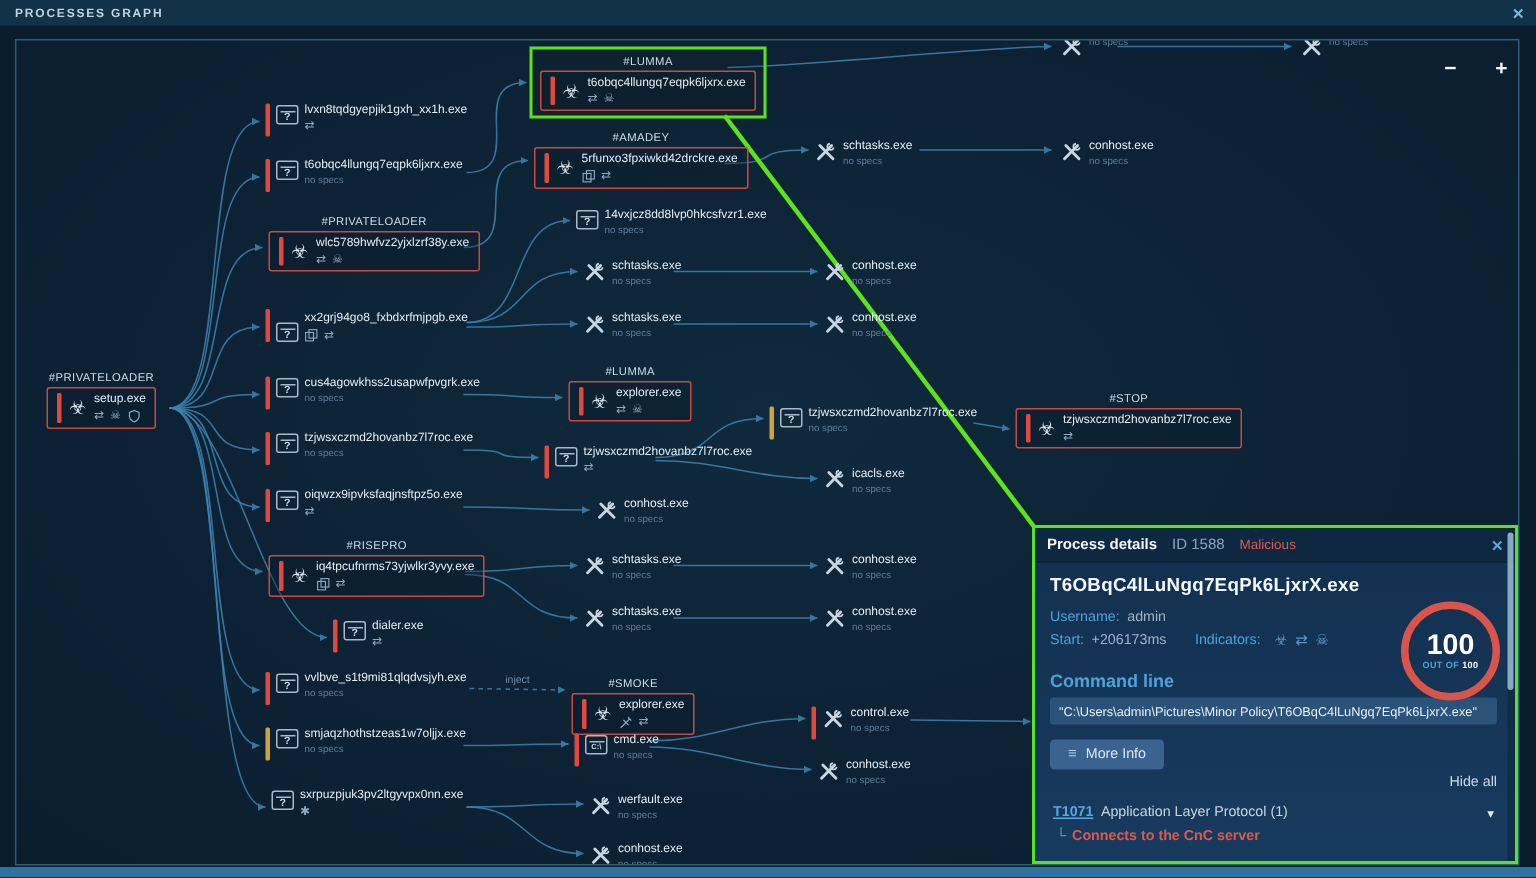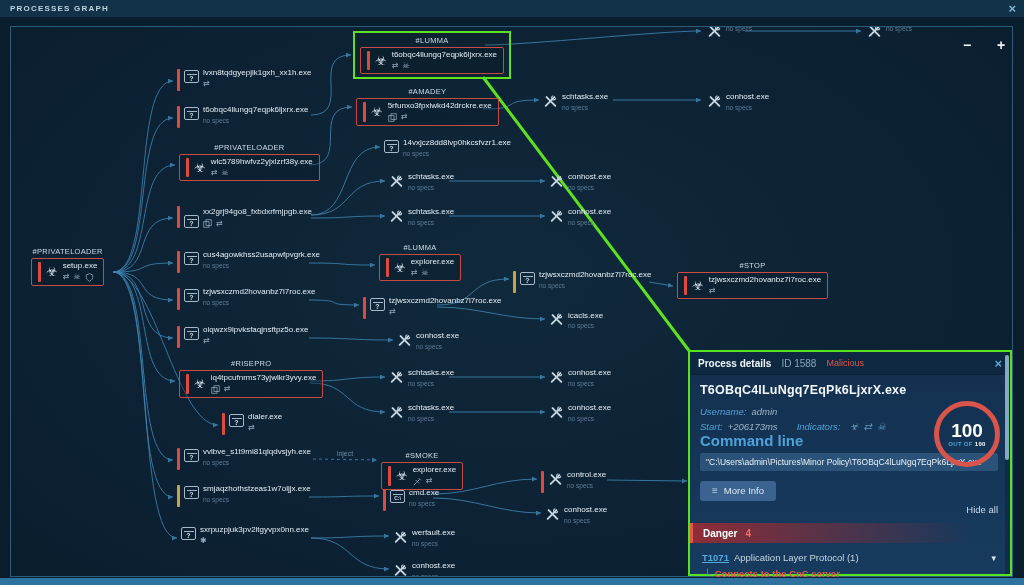--- a/index.html
+++ b/index.html
@@ -73,34 +73,34 @@
   .p-head{
     height:22px;background:#0d2840;border-bottom:1px solid #0a2136;
     display:flex;align-items:center;gap:10px;padding:0 8px;
   }
   .p-head .ph-title{font-size:10px;font-weight:bold;color:#f2f7fb;}
   .p-head .ph-id{font-size:10px;color:#8aa6bf;}
   .p-head .ph-verdict{font-size:9px;color:#e4574b;}
   .p-head .ph-close{margin-left:auto;color:#5aa7d8;font-size:13px;font-weight:bold;cursor:pointer;}
   .p-body{position:relative;padding:8px 12px 0 10px;}
   .p-exe{font-size:12.5px;color:#f2f7fb;font-weight:bold;letter-spacing:.2px;margin-bottom:9px;padding-right:64px;white-space:nowrap;}
-  .p-row{font-size:9.5px;margin-top:4px;display:flex;gap:5px;align-items:flex-start;font-style:italic;}
+  .p-row{font-size:9.5px;margin-top:4px;display:flex;gap:5px;align-items:flex-start;}
   .p-lab{color:#4da3d9;}
   .p-val{color:#9fb4c8;}
   .p-inds{display:flex;gap:5px;color:#5f97c4;font-size:10px;margin-left:4px;}
   .p-score{
     position:absolute;right:10px;top:26px;width:56px;height:56px;border-radius:50%;
     border:5px solid #d9544a;display:flex;flex-direction:column;align-items:center;
     justify-content:center;box-sizing:content-box;
   }
   .p-score .sv{font-size:19px;font-weight:bold;color:#ffffff;line-height:1;}
   .p-score .so{font-size:6px;margin-top:1px;letter-spacing:.3px;}
   .p-score .so .sol{color:#4da3d9;font-weight:bold;}
   .p-score .so .sov{color:#fff;font-weight:bold;}
-  .p-cmdlab{font-size:15px;font-weight:bold;color:#4da3d9;}
+  .p-cmdlab{font-size:12px;font-weight:bold;color:#4da3d9;margin-top:14px;}
   .p-cmd{
     margin-top:4px;background:#2b5278;border-radius:2px;height:18px;line-height:18px;
     padding:0 6px;font-size:8.5px;color:#e8f1f8;white-space:nowrap;overflow:hidden;
   }
   .p-btnrow{margin-top:9px;}
   .p-btn{
     display:inline-flex;gap:6px;align-items:center;background:#3a6390;border:none;
     color:#dce8f2;font-size:9.5px;padding:4px 12px 5px;border-radius:3px;
     font-family:"Liberation Sans",sans-serif;cursor:pointer;
   }
@@ -753,24 +753,20 @@
     </div>
     <div class="p-cmdlab">Command line</div>
     <div class="p-cmd">"C:\Users\admin\Pictures\Minor Policy\T6OBqC4lLuNgq7EqPk6LjxrX.exe"</div>
     <div class="p-btnrow">
       <button class="p-btn">
         <span class="mi">≡</span>
         <span>More Info</span>
       </button>
     </div>
     <div class="p-hide">Hide all</div>
-    <div class="p-danger">
-      <span class="dt">Danger</span>
-      <span class="dc">4</span>
-    </div>
     <div class="p-tech">
       <span class="tid">T1071</span>
       <span class="tname">Application Layer Protocol (1)</span>
       <span class="tcaret">▾</span>
     </div>
     <div class="p-note">
       <span class="np">└</span><span>Connects to the CnC server</span>
     </div>
   </div>
   <div class="p-scroll">

